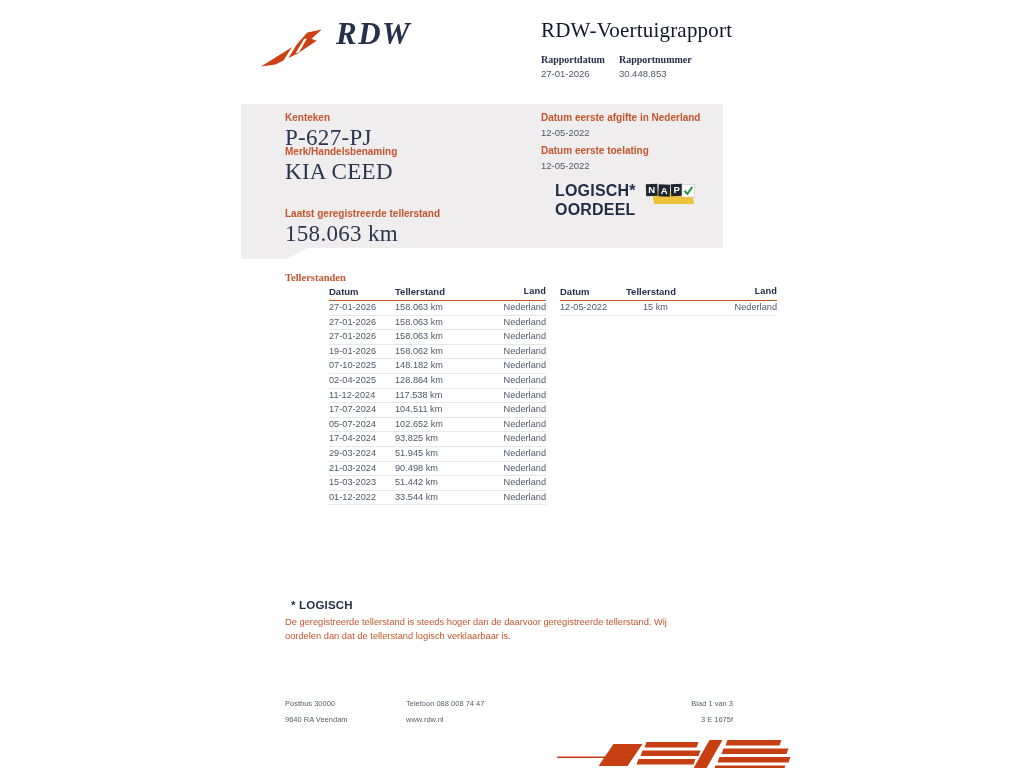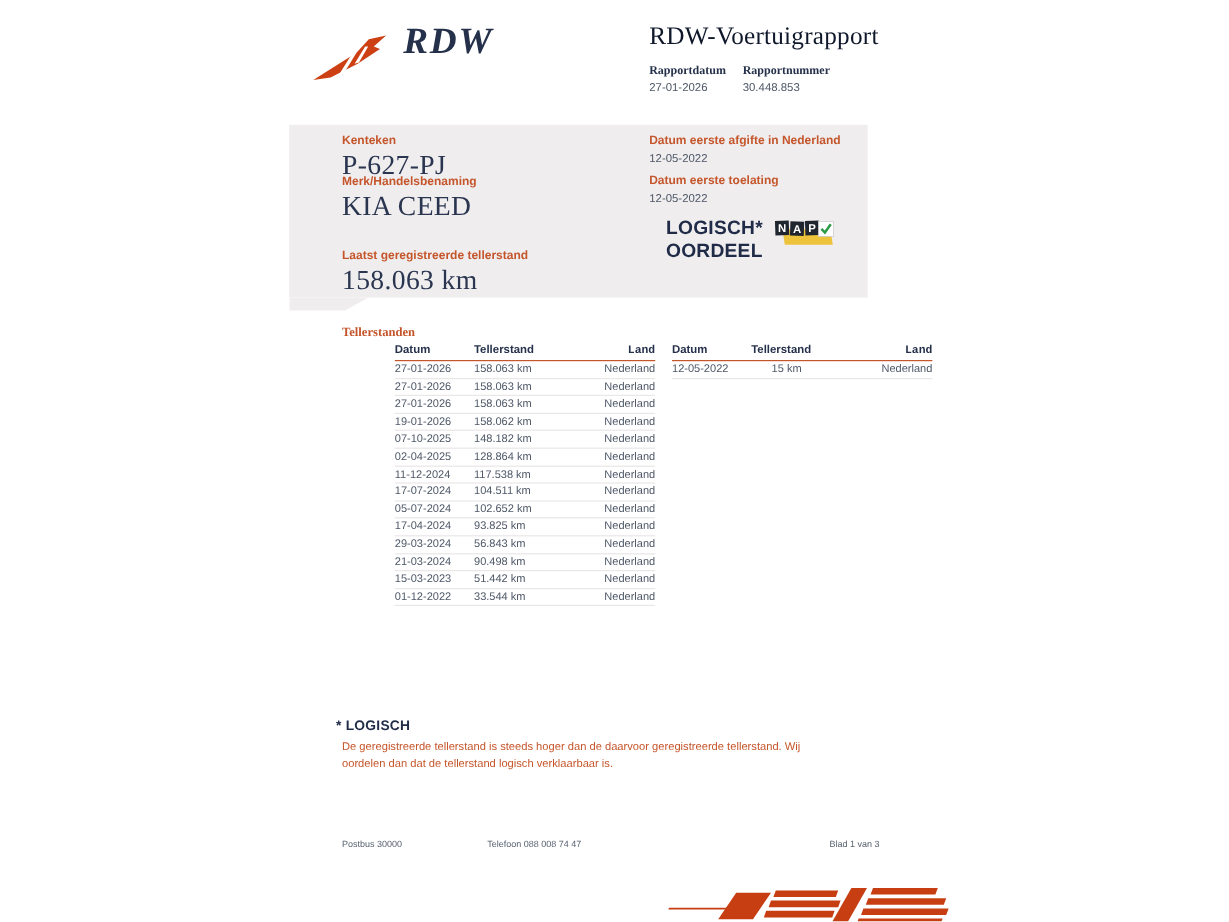--- a/index.html
+++ b/index.html
@@ -66,21 +66,21 @@
   .trow{
     display:grid;grid-template-columns:66px 42px 1fr;
     font-size:9.2px;color:#4E5868;
     height:13.6px;line-height:13.6px;border-bottom:1px solid #E9E7E8;
   }
   .trow .c2{text-align:right;white-space:nowrap;}
   .trow .c3{text-align:right;}
 
   
   .footnote-head{
-    position:absolute;left:280px;top:599px;
+    position:absolute;left:291px;top:599px;
     font-size:11.5px;font-weight:700;color:#1F2B47;letter-spacing:0.2px;
   }
   .footnote-text{
     position:absolute;left:285px;top:616px;width:412px;
     font-size:9.3px;line-height:13.5px;color:#C5562B;
   }
 
   
   .footer{position:absolute;left:285px;top:699px;width:448px;font-size:7.5px;color:#57616F;}
   .footer .row{display:flex;margin-bottom:6.5px;}
@@ -222,21 +222,21 @@
           </div>
 
           <div class="trow">
             <span class="c1">17-04-2024</span>
             <span class="c2">93.825 km</span>
             <span class="c3">Nederland</span>
           </div>
 
           <div class="trow">
             <span class="c1">29-03-2024</span>
-            <span class="c2">56.843 km</span>
+            <span class="c2">51.945 km</span>
             <span class="c3">Nederland</span>
           </div>
 
           <div class="trow">
             <span class="c1">21-03-2024</span>
             <span class="c2">90.498 km</span>
             <span class="c3">Nederland</span>
           </div>
 
           <div class="trow">
@@ -271,20 +271,25 @@
   </div>
 
   <div class="footnote-head">* LOGISCH</div>
   <div class="footnote-text">De geregistreerde tellerstand is steeds hoger dan de daarvoor geregistreerde tellerstand. Wij oordelen dan dat de tellerstand logisch verklaarbaar is.</div>
 
   <div class="footer">
     <div class="row">
       <span class="fc1">Postbus 30000</span>
       <span class="fc2">Telefoon 088 008 74 47</span>
       <span class="fc3">Blad 1 van 3</span>
+    </div>
+    <div class="row">
+      <span class="fc1">9640 RA Veendam</span>
+      <span class="fc2">www.rdw.nl</span>
+      <span class="fc3">3 E 1675f</span>
     </div>
   </div>
 
   <svg class="bottom-logo" viewBox="0 0 245 34">
     <g fill="#C63E12">
       <polygon points="8,16.5 80,16.5 79.4,18 7.4,18"></polygon>
       <polygon points="64,4 93,4 78,26 49,26"></polygon>
       <polygon points="97,2 149,2 147,7.5 95,7.5"></polygon>
       <polygon points="93,10.5 151,10.5 149,16 91,16"></polygon>
       <polygon points="89,19 146,19 144,24.5 87,24.5"></polygon>

